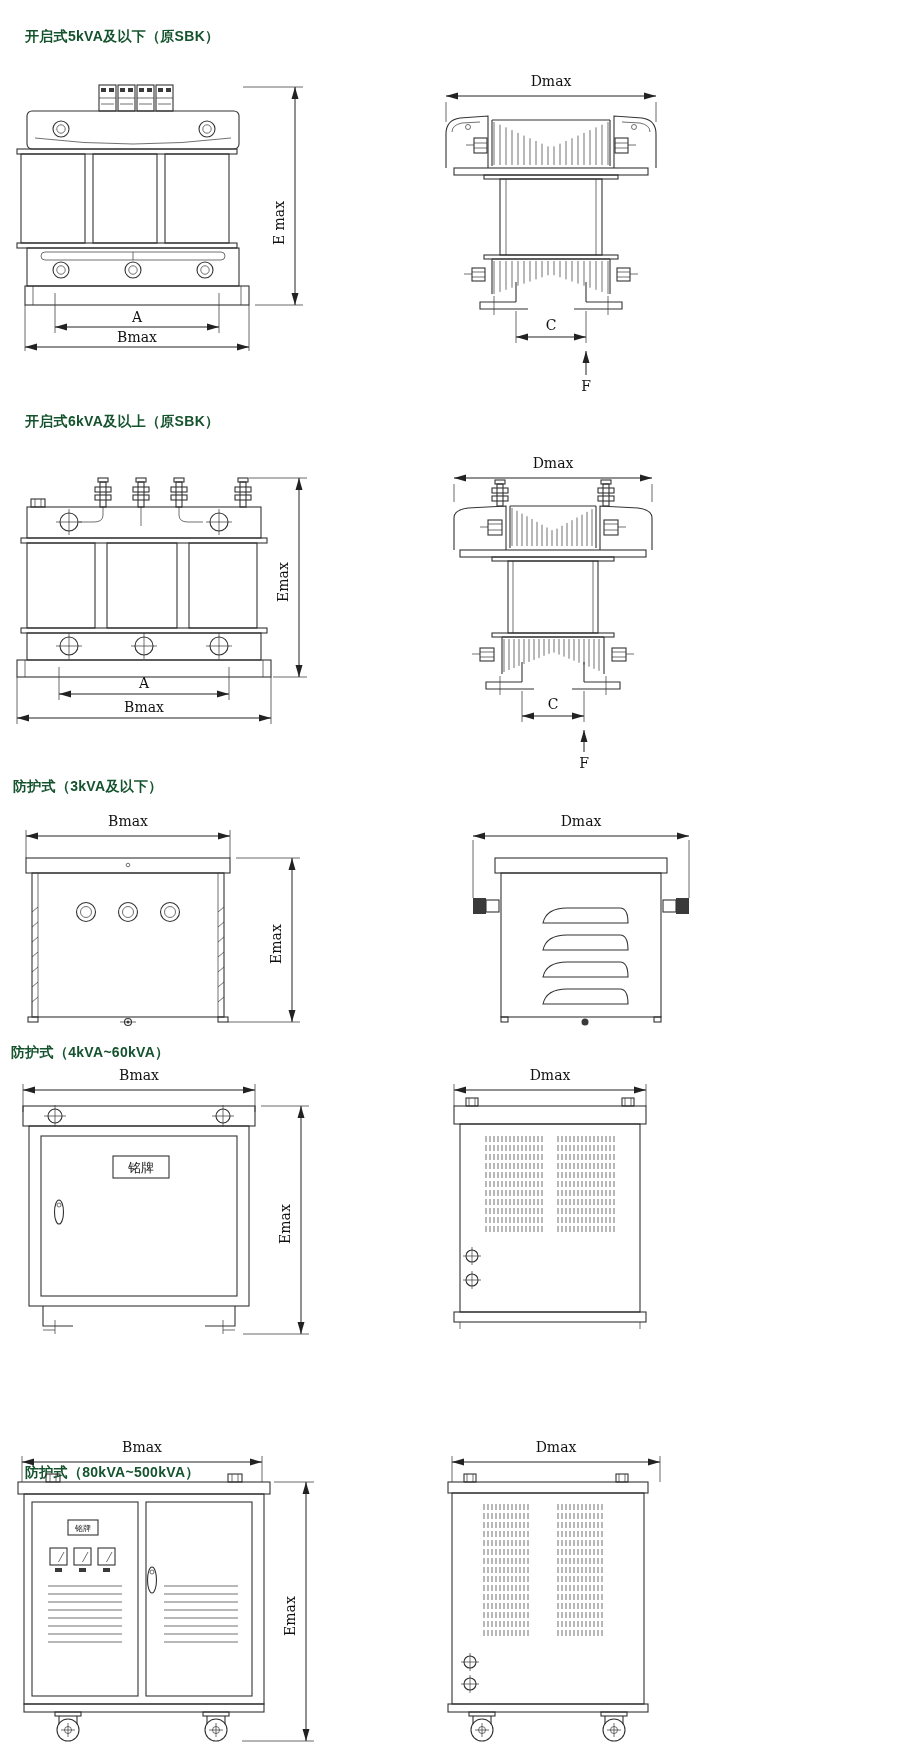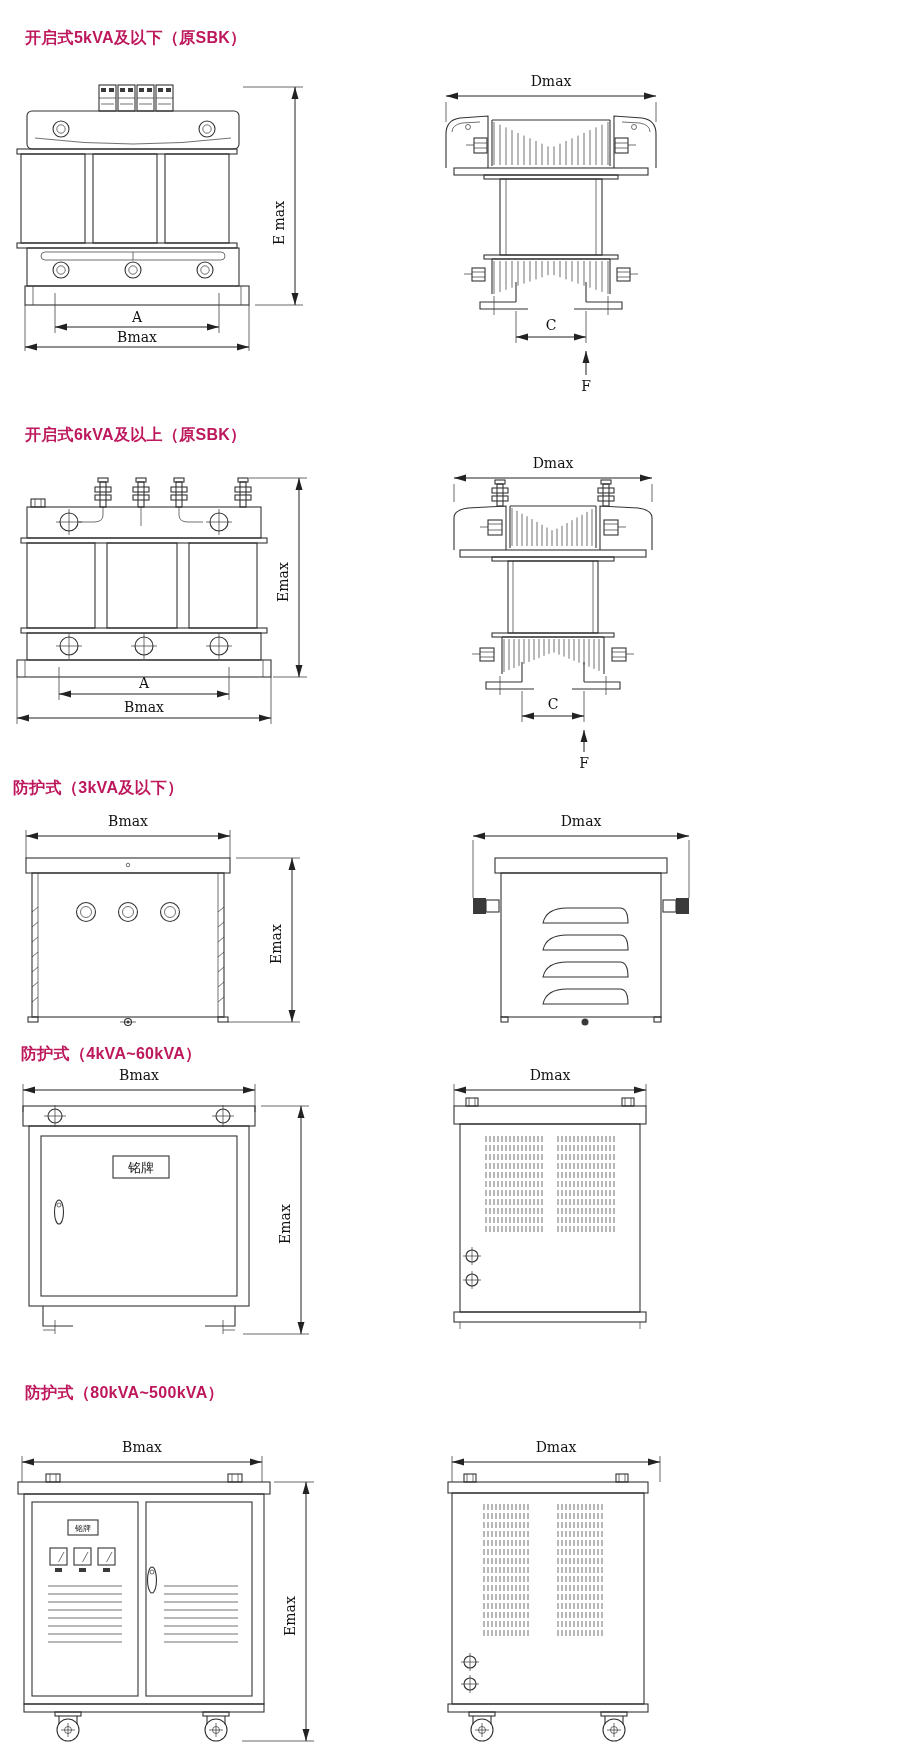--- a/index.html
+++ b/index.html
@@ -1,18 +1,18 @@
 <!DOCTYPE html>
 <html><head>
 <meta charset="utf-8">
 <style>
   * { margin:0; padding:0; box-sizing:border-box; }
   html,body { width:900px; height:1762px; }
   body { position:relative; background:#ffffff; font-family:"Liberation Sans","DejaVu Sans",sans-serif; }
-  .sec-title { position:absolute; font-size:16px; font-weight:700; color:#be185d; letter-spacing:.3px; white-space:nowrap; }
+  .sec-title { position:absolute; font-size:14px; font-weight:700; color:#14532d; letter-spacing:.3px; white-space:nowrap; }
   svg.view { position:absolute; overflow:visible; }
   .ln { stroke:#333; fill:none; stroke-width:1.1; }
   .lnthin { stroke:#333; fill:none; stroke-width:.7; }
   .dim { stroke:#222; fill:none; stroke-width:1; }
   .ext { stroke:#444; fill:none; stroke-width:.8; }
   .dk { fill:#3a3a3a; stroke:none; }
   .dimtxt { font-family:"DejaVu Serif","Liberation Serif",serif; font-size:14px; fill:#111; text-anchor:middle; }
   .cjk { font-family:"Liberation Sans","DejaVu Sans",sans-serif; font-size:13px; fill:#222; text-anchor:middle; }
   .cjk-tiny { font-family:"Liberation Sans","DejaVu Sans",sans-serif; font-size:8px; fill:#222; text-anchor:middle; }
 </style>
@@ -135,21 +135,21 @@
     <path class="ext" d="M88,241v32M158,241v32"></path>
     <line class="dim" x1="88" y1="267" x2="158" y2="267" marker-start="url(#a2)" marker-end="url(#a2)"></line>
     <text class="dimtxt" x="123" y="260">C</text>
   </g>
   <g>
     <line class="dim" x1="158" y1="305" x2="158" y2="281" marker-end="url(#a2)"></line>
     <text class="dimtxt" x="158" y="321">F</text>
   </g>
 </svg>
 
-<div class="sec-title" style="left:25px;top:425px">开启式6kVA及以上（原SBK）</div>
+<div class="sec-title" style="left:25px;top:413px">开启式6kVA及以上（原SBK）</div>
 
 <svg class="view" style="left:15px;top:452px" width="295" height="280" viewBox="0 0 295 280">
   <defs>
       <marker id="a3" markerWidth="13" markerHeight="10" refX="12" refY="5" orient="auto-start-reverse">
         <path d="M0,1.5L12,5L0,8.5Z" fill="#222"></path>
       </marker>
     </defs>
   <g>
     <rect class="ln" x="83" y="26" width="10" height="4"></rect>
       <rect class="ln" x="85" y="30" width="6" height="25"></rect>
@@ -351,21 +351,21 @@
     <path class="ln" d="M118,165C120,156 128,150 142,150L195,150Q203,150 203,165Z"></path>
     <path class="ln" d="M118,192C120,183 128,177 142,177L195,177Q203,177 203,192Z"></path>
   </g>
   <circle class="dk" cx="160" cy="210" r="3.5"></circle>
   <g>
     <rect class="ln" x="76" y="205" width="7" height="5"></rect>
       <rect class="ln" x="229" y="205" width="7" height="5"></rect>
   </g>
 </svg>
 
-<div class="sec-title" style="left:21px;top:1044px">防护式（4kVA~60kVA）</div>
+<div class="sec-title" style="left:11px;top:1044px">防护式（4kVA~60kVA）</div>
 
 <svg class="view" style="left:15px;top:1066px" width="300" height="270" viewBox="0 0 300 270">
   <defs>
       <marker id="a7" markerWidth="13" markerHeight="10" refX="12" refY="5" orient="auto-start-reverse">
         <path d="M0,1.5L12,5L0,8.5Z" fill="#222"></path>
       </marker>
     </defs>
   <g>
     <path class="ext" d="M8,18v28M240,18v28"></path>
     <line class="dim" x1="8" y1="24" x2="240" y2="24" marker-start="url(#a7)" marker-end="url(#a7)"></line>
@@ -427,21 +427,21 @@
       <path class="lnthin" d="M23,190h18M32,181v18"></path>
     <circle class="ln" cx="32" cy="214" r="6"></circle>
       <path class="lnthin" d="M23,214h18M32,205v18"></path>
   </g>
   <g>
     <rect class="ln" x="14" y="246" width="192" height="10"></rect>
     <path class="lnthin" d="M20,256v7M200,256v7"></path>
   </g>
 </svg>
 
-<div class="sec-title" style="left:25px;top:1383px">防护式（80kVA~500kVA）</div>
+<div class="sec-title" style="left:25px;top:1464px">防护式（80kVA~500kVA）</div>
 
 <svg class="view" style="left:12px;top:1440px" width="310" height="305" viewBox="0 0 310 305">
   <defs>
       <marker id="a9" markerWidth="13" markerHeight="10" refX="12" refY="5" orient="auto-start-reverse">
         <path d="M0,1.5L12,5L0,8.5Z" fill="#222"></path>
       </marker>
     </defs>
   <g>
     <path class="ext" d="M10,16v26M250,16v26"></path>
     <line class="dim" x1="10" y1="22" x2="250" y2="22" marker-start="url(#a9)" marker-end="url(#a9)"></line>

